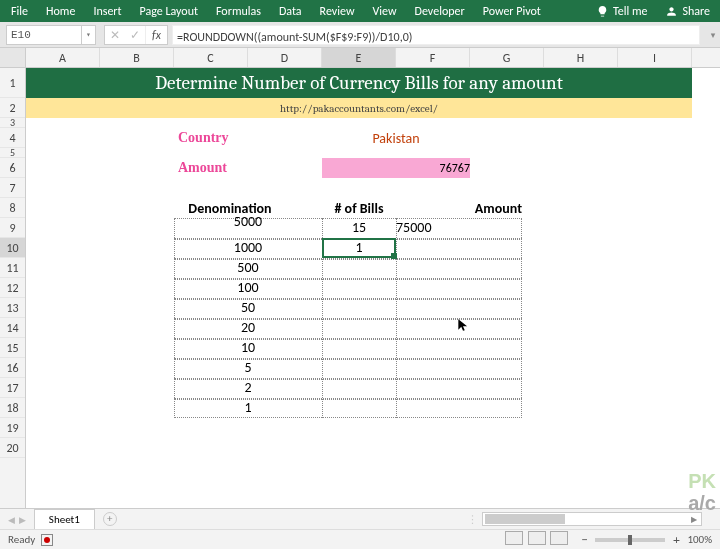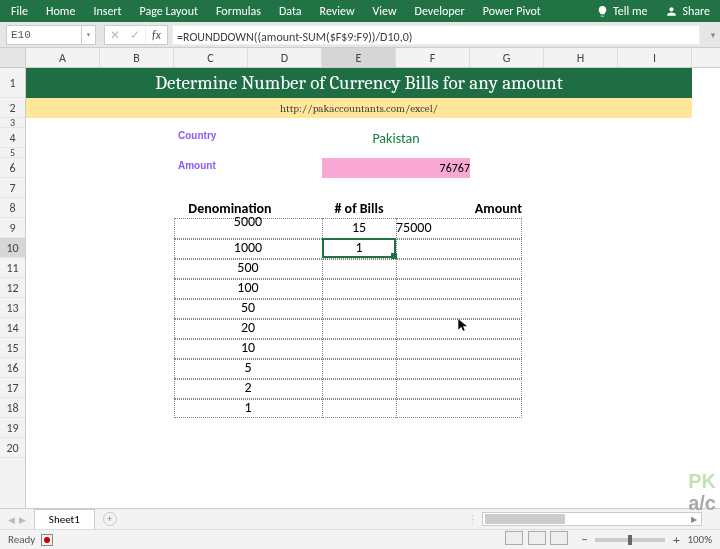--- a/index.html
+++ b/index.html
@@ -35,22 +35,22 @@
   .row-headers { width:26px; background:#f3f3f3; border-right:1px solid #ccc;}
   .rh { height:20px; font-size:12px; text-align:center; line-height:20px; color:#444; border-bottom:1px solid #e6e6e6; display:flex; align-items:center; justify-content:center;}
   .rh.short { height:10px; font-size:10px; line-height:10px; }
   .rh.sel { background:#d6d6d6;}
   .grid { position:relative; width: 694px; height:440px; background:#fff;}
   
   
   .title-bar { position:absolute; left:0; top:0; width:666px; height:30px; background:#1f6e43; color:#fff; font-size:19px; display:flex; align-items:center; justify-content:center; font-family: Cambria, Georgia, serif;}
   .link-bar { position:absolute; left:0; top:30px; width:666px; height:20px; background:#ffe699; font-size:11px; display:flex; align-items:center; justify-content:center; color:#444; font-family: Cambria, Georgia, serif;}
   
-  .lbl { position:absolute; font-size:10px; font-family: Liberation Sans, sans-serif; font-weight:bold; color:#8b5cf6; }
-  .val { position:absolute; font-size:14px; font-family: Calibri, sans-serif; color:#15803d; }
+  .lbl { position:absolute; font-size:14px; font-family: Liberation Serif, serif; font-weight:bold; color:#ec4899; }
+  .val { position:absolute; font-size:14px; font-family: Calibri, sans-serif; color:#c2410c; }
   .amount-box { position:absolute; background:#f9a8d4; text-align:right; font-size:12px; line-height:20px;}
   
   .denom-head { position:absolute; font-size:14px; font-weight:bold; font-family:Calibri,sans-serif; text-align:center;}
   .data-cell { position:absolute; font-size:14px; font-family:Calibri,sans-serif; text-align:center; line-height:20px;}
   .data-cell.right { text-align:left; padding-right:4px;}
   .dot-border { position:absolute; border:1px dotted #888;}
   .dot-border.row { border-top:none; border-left:1px dotted #888; border-right:1px dotted #888;}
   .dot-vline { position:absolute; width:0; border-left:1px dotted #888;}
   
   .active-cell { position:absolute; border:2px solid #217346; pointer-events:none;}

